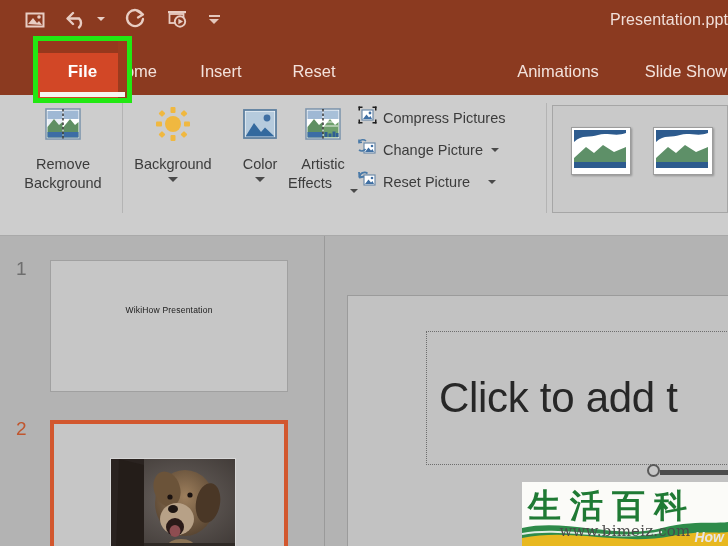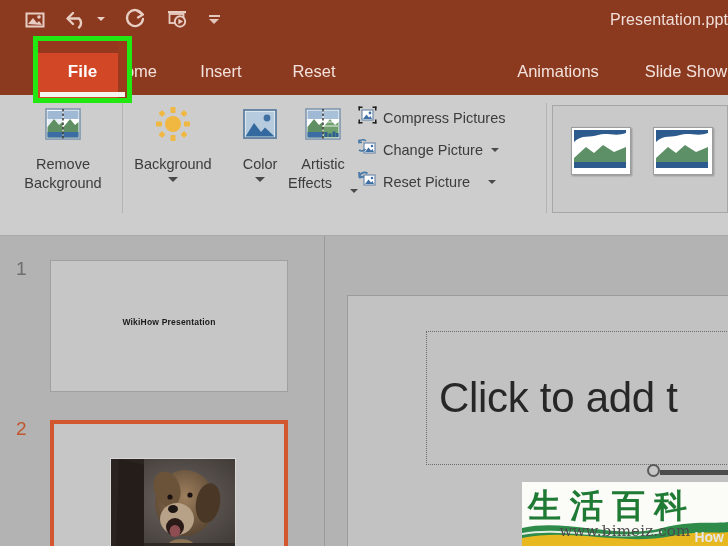--- a/index.html
+++ b/index.html
@@ -348,20 +348,21 @@
     color: #4a4a4a;
     font-family: "DejaVu Serif", serif;
     letter-spacing: .2px;
   }
   .wm-how {
     position: absolute;
     right: 4px; bottom: 1px;
     font-size: 14px;
     color: #e6e6e6;
     font-weight: bold;
+    font-style: italic;
   }
 </style>
 </head>
 <body>
 
 <div id="app">
 
   <div class="titlebar">
 
     <div class="qat">
@@ -591,21 +592,21 @@
 
     </div>
   </div>
 
   <div class="workspace">
 
     <div class="thumbpane">
 
       <span class="thumb-num" style="left:16px; top:22px;">1</span>
       <div class="thumb" style="left:50px; top:24px; width:238px; height:132px;">
-        <span class="thumb-title" style="top:56px;font-weight:bold;">WikiHow Presentation</span>
+        <span class="thumb-title" style="top:44px;">WikiHow Presentation</span>
       </div>
 
       <span class="thumb-num active" style="left:16px; top:182px;">2</span>
       <div class="thumb selected" style="left:50px; top:184px; width:238px; height:132px;">
         <div class="dogphoto" style="left:56px; top:34px; width:126px; height:94px;">
           <svg width="124" height="92" viewBox="0 0 124 92" preserveAspectRatio="none">
             <defs>
               <radialGradient id="dogbg" cx="55%" cy="45%" r="75%">
                 <stop offset="0%" stop-color="#6b6460"></stop>
                 <stop offset="100%" stop-color="#3a3431"></stop>

